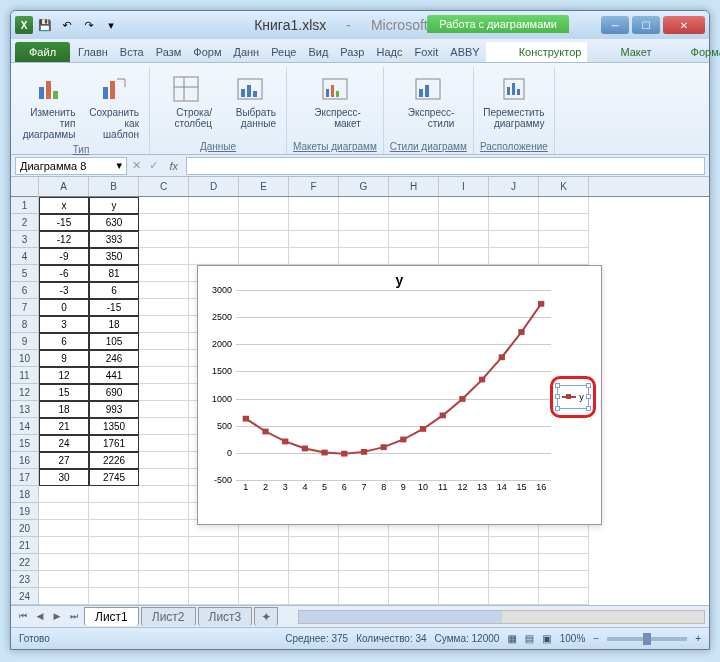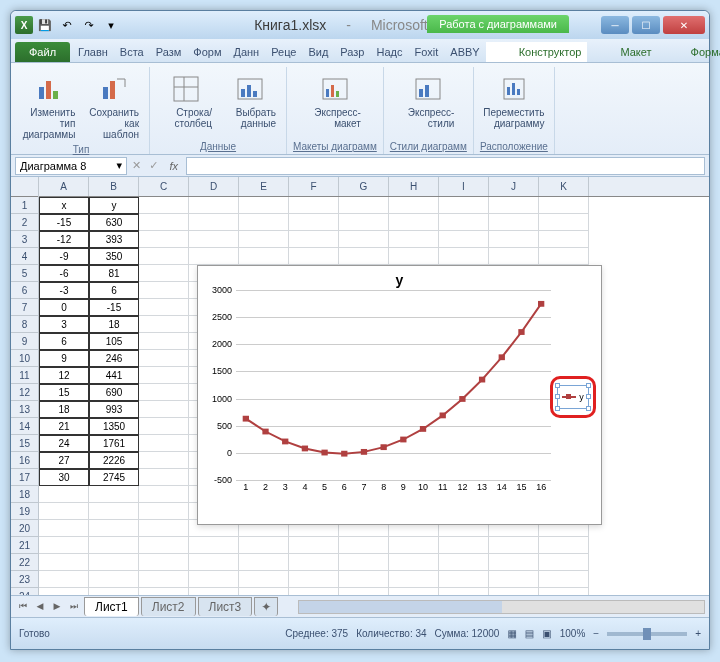--- a/index.html
+++ b/index.html
@@ -73,21 +73,21 @@
 .chart-line { position: absolute; left: 32px; right: 0; top: 0; bottom: 24px; }
 
 .sheet-tabs { height: 22px; background: #e4edf8; border-top: 1px solid #a8bed4; display: flex; align-items: center; padding: 0 4px; }
 .sheet-nav { display: flex; gap: 1px; }
 .sheet-nav-btn { width: 16px; font-size: 9px; color: #666; text-align: center; }
 .sheet-tab { background: #fff; border: 1px solid #999; border-bottom: none; padding: 2px 10px; font-size: 12px; margin-left: 2px; border-radius: 0 0 3px 3px; }
 .sheet-tab.inactive { background: #d8e4f0; color: #666; }
 .hscroll { flex: 1; margin-left: 20px; height: 14px; background: #e0e0e0; border: 1px solid #bbb; position: relative; }
 .hscroll-thumb { position: absolute; height: 100%; background: #c4d4e8; width: 50%; }
 
-.statusbar { height: 32px; background: linear-gradient(#dfeefc, #c8dcf0); border-top: 1px solid #a8bed4; display: flex; align-items: center; padding: 0 8px; font-size: 10px; color: #3b5070; gap: 16px; }
+.statusbar { height: 22px; background: linear-gradient(#dfeefc, #c8dcf0); border-top: 1px solid #a8bed4; display: flex; align-items: center; padding: 0 8px; font-size: 10px; color: #3b5070; gap: 16px; }
 .status-right { margin-left: auto; display: flex; align-items: center; gap: 8px; }
 .zoom-slider { width: 80px; height: 4px; background: #a0b8d0; position: relative; }
 .zoom-thumb { position: absolute; width: 8px; height: 12px; background: #7090b8; top: -4px; left: 36px; }
 
 svg { display: block; }
 </style>
 </head>
 <body>
 
 <div class="window">

